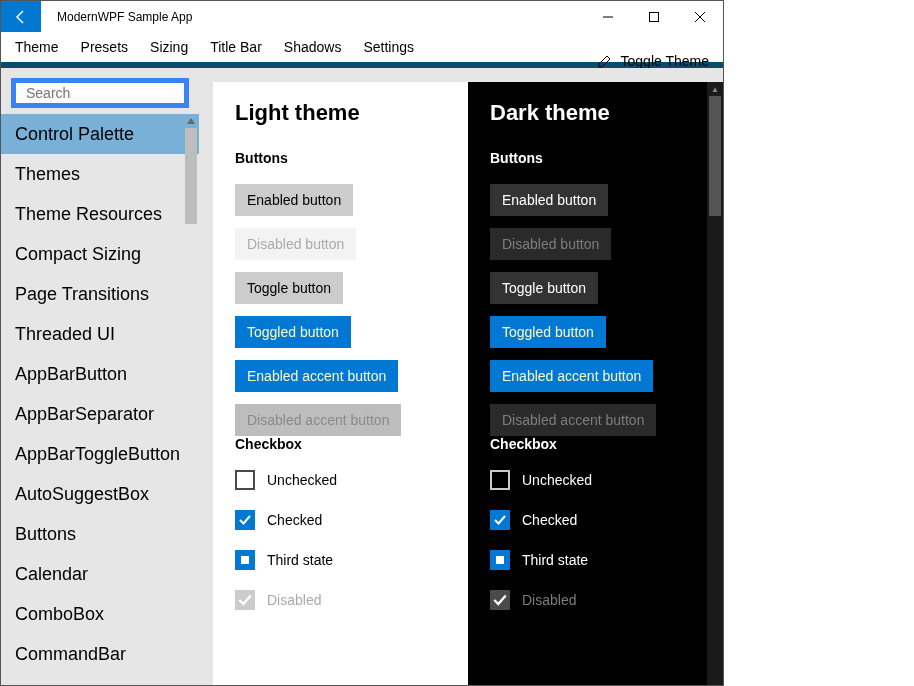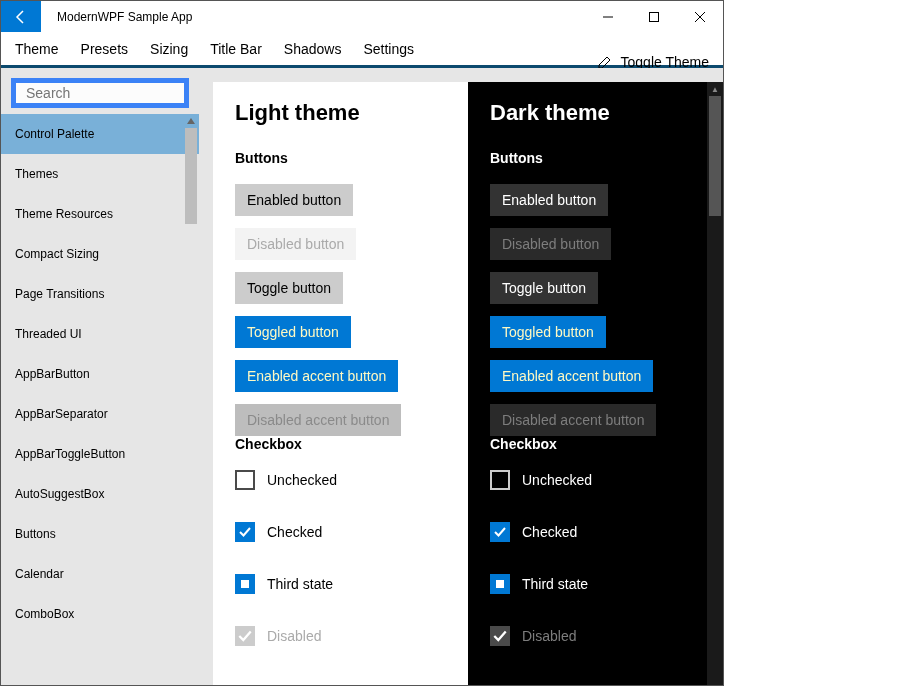--- a/index.html
+++ b/index.html
@@ -7,37 +7,37 @@
   .window { width:724px; height:686px; border:1px solid #555; display:flex; flex-direction:column; background:#fff;justify-content:space-between;}
   
   .titlebar { height:31px; display:flex; align-items:center; background:#fff; position:relative;}
   .back-btn { width:40px; height:31px; background:#0078d4; display:flex; align-items:center; justify-content:center; color:#fff;}
   .back-btn svg{width:16px;height:16px;}
   .title-text { margin-left:16px; font-size:12px; color:#000;}
   .win-controls { position:absolute; right:0; top:0; display:flex;}
   .win-btn { width:46px; height:31px; display:flex; align-items:center; justify-content:center;}
   .win-btn svg{width:10px;height:10px;}
   
-  .menubar { height:36px; display:flex; align-items:center; padding:0 14px; gap:22px; border-bottom:3px solid #0c4a6e;}
+  .menubar { height:36px; display:flex; align-items:center; padding:0 14px; gap:22px; border-bottom:6px solid #0c4a6e;}
   .menubar span{ font-size:14px;}
   .menubar-spacer{flex:1;}
   .toggle-theme{display:flex; align-items:center; gap:8px;margin-top:27px;}
   .toggle-theme svg{width:16px;height:16px;}
   
   .body { flex:1; display:flex; overflow:hidden; background:#e6e6e6;}
   .sidebar { width:198px; background:#e6e6e6; display:flex; flex-direction:column;}
   .search-wrap{ padding:10px 10px 6px 10px;}
   .search-box { height:30px; border:5px solid #3b82f6; background:#fcfcfc; display:flex; align-items:center; padding:0 8px;}
   .search-box input{ border:none; outline:none; flex:1; background:transparent; font-size:14px;}
   .search-box svg{width:14px;height:14px;}
   .nav-list { flex:1; overflow:hidden; position:relative;}
   .nav-scroll-track{position:absolute; right:0; top:0; width:16px; height:100%; }
   .nav-scroll-up{height:14px;display:flex;align-items:center;justify-content:center;}
   .nav-scroll-thumb{position:absolute; right:2px; top:14px; width:12px; height:96px; background:#bdbdbd;}
-  .nav-item { height:40px; display:flex; align-items:center; padding:0 14px; font-size:12px;}
+  .nav-item { height:40px; display:flex; align-items:center; padding:0 14px; font-size:18px;}
   .nav-item.selected{ background:#79b0d8;}
   
   .content { flex:1; display:flex; gap:0; padding:14px 0 0 14px; overflow:hidden;}
   .col { width:344px; padding:12px 22px 0 22px; overflow:hidden; position:relative;}
   .col.light{ background:#fff; color:#000;}
   .col.dark { background:#000; color:#fff;}
   .content-scroll{position:absolute;right:0;top:0;width:16px;height:100%;background:rgba(128,128,128,0.15);}
   .content-scroll .arrow{height:14px;display:flex;align-items:center;justify-content:center;font-size:8px;color:#888;}
   .content-scroll .thumb{width:12px;margin-left:2px;background:#666;}
   .dark .content-scroll{background:#1a1a1a;}
@@ -46,21 +46,21 @@
   .col h2{ font-size:14px; font-weight:600; margin:0 0 18px 0;}
   .btn-stack{display:flex; flex-direction:column; align-items:flex-start; gap:12px; }
   .btn{ height:32px; padding:0 12px; display:inline-flex; align-items:center; font-size:14px; border:none;}
   .light .btn.normal{ background:#ccc; color:#000;}
   .light .btn.disabled{ background:#f3f3f3; color:#aaa;}
   .btn.accent{ background:#0078d4; color:#fef9c3;}
   .light .btn.accent-disabled{ background:#bdbdbd; color:#8a8a8a;}
   .dark .btn.normal{ background:#333; color:#fff;}
   .dark .btn.disabled{ background:#2a2a2a; color:#7d7d7d;}
   .dark .btn.accent-disabled{ background:#2a2a2a; color:#7d7d7d;}
-  .cb-stack{display:flex; flex-direction:column; gap:32px;}
+  .cb-stack{display:flex; flex-direction:column; gap:20px;}
   .cb{display:flex; align-items:center; gap:12px; font-size:14px;}
   .cb-box{width:20px;height:20px;border:2px solid; display:flex;align-items:center;justify-content:center;}
   .light .cb-box.unchecked{border-color:#4a4a4a;background:transparent;}
   .dark  .cb-box.unchecked{border-color:#ccc;background:transparent;}
   .cb-box.checked{border-color:#0078d4;background:#0078d4;}
   .cb-box.third{border-color:#0078d4;background:#0078d4;}
   .cb-box.third::after{content:"";width:8px;height:8px;background:#fff;}
   .cb-box.checked svg{width:14px;height:14px;}
   .light .cb.disabled{color:#aaa;}
   .light .cb.disabled .cb-box{border-color:#ccc;background:#ccc;}
@@ -134,20 +134,21 @@
             <div class="nav-item">Compact Sizing</div>
             <div class="nav-item">Page Transitions</div>
             <div class="nav-item">Threaded UI</div>
             <div class="nav-item">AppBarButton</div>
             <div class="nav-item">AppBarSeparator</div>
             <div class="nav-item">AppBarToggleButton</div>
             <div class="nav-item">AutoSuggestBox</div>
             <div class="nav-item">Buttons</div>
             <div class="nav-item">Calendar</div>
             <div class="nav-item">ComboBox</div>
+            <div class="nav-item">CommandBar</div>
           </div>
         <div class="nav-scroll-track">
           <div class="nav-scroll-up">
               <svg width="8" height="6">
                 <path d="M0 6 L4 0 L8 6 Z" fill="#666"></path>
               </svg>
             </div>
           <div class="nav-scroll-thumb"></div>
         </div>
       </div>

